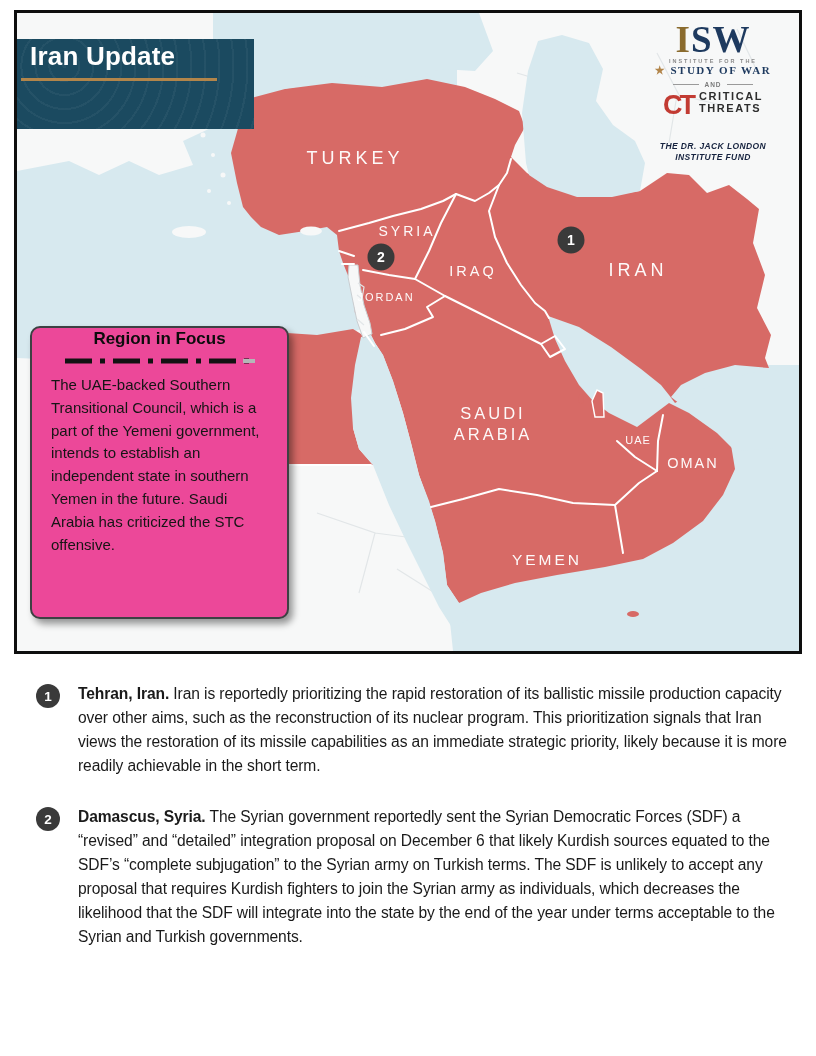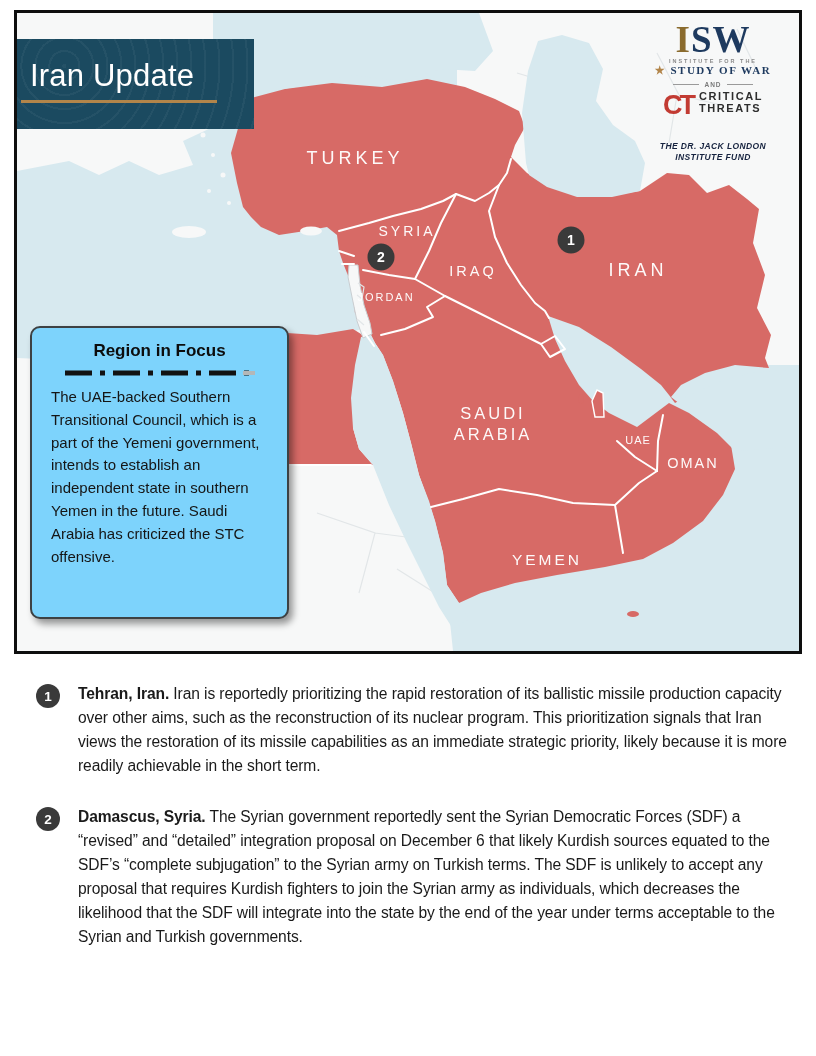--- a/index.html
+++ b/index.html
@@ -21,43 +21,43 @@
   .border{fill:none;stroke:var(--line);stroke-width:2;stroke-linecap:round;stroke-linejoin:round;}
   .adminfaint{fill:none;stroke:#e2e6e8;stroke-width:1.2;}
   .map-label{fill:#ffffff;font-family:"Liberation Sans",sans-serif;text-anchor:middle;opacity:.96;}
   .marker-circle{fill:var(--marker);stroke:none;}
   .marker-num{fill:#fff;font-family:"Liberation Sans",sans-serif;font-weight:bold;text-anchor:middle;}
 
   
   .header-card{position:absolute;left:0px;top:26px;width:237px;height:90px;
     background:var(--teal);color:#fff;
     background-image:repeating-radial-gradient(circle at 20% 30%,rgba(255,255,255,.045) 0 2px,transparent 2px 14px);}
-  .header-title{font-size:31px;font-weight:normal;padding:19px 0 0 13px;letter-spacing:.2px;}
+  .header-title{font-size:26px;font-weight:bold;padding:2px 0 0 13px;letter-spacing:.2px;}
   .header-rule{height:3px;background:var(--gold);width:196px;margin:6px 0 6px 4px;}
   .header-date{font-size:17px;font-weight:bold;padding-left:13px;}
 
   
   .logo-stack{position:absolute;right:8px;top:10px;width:156px;text-align:center;color:var(--navy);}
   .isw-word{font-family:"Liberation Serif",serif;font-weight:bold;font-size:37px;line-height:34px;letter-spacing:1px;}
   .isw-i{color:#8a6b2e;position:relative;}
   .isw-sub1{font-size:5.5px;letter-spacing:2px;color:#8a8a8a;font-weight:bold;margin-top:1px;}
   .isw-sub2{font-family:"Liberation Serif",serif;font-size:11px;letter-spacing:1.5px;font-weight:bold;color:var(--navy);}
   .isw-star{color:var(--gold);font-size:11px;}
   .and-row{display:flex;align-items:center;justify-content:center;gap:5px;margin:4px 0 2px 0;color:#7a7a7a;}
   .and-row .hr{height:1px;background:#9a9a9a;width:26px;}
   .and-row span{font-size:6.5px;font-weight:bold;letter-spacing:1px;}
   .ct-row{display:flex;align-items:flex-start;justify-content:center;gap:6px;margin-top:1px;}
   .ct-mark{color:var(--ctred);font-weight:bold;font-size:27px;letter-spacing:-3px;font-family:"Liberation Sans",sans-serif;}
   .ct-words{text-align:left;color:#2e2e2e;font-weight:bold;font-size:11px;letter-spacing:1.6px;line-height:12px;}
   .fund{margin-top:20px;font-size:8.5px;font-weight:bold;font-style:italic;color:#16233f;letter-spacing:.4px;line-height:11px;}
 
   
   .focus-card{position:absolute;left:13px;top:313px;width:259px;height:293px;
-    background:#7dd3fc;border:2px solid #3d4143;border-radius:10px;
-    box-shadow:4px 5px 7px rgba(0,0,0,.4);padding-top:13px;}
+    background:#ec4899;border:2px solid #3d4143;border-radius:10px;
+    box-shadow:4px 5px 7px rgba(0,0,0,.4);padding-top:1px;}
   .focus-title{text-align:center;font-size:17px;font-weight:bold;color:#0c0c0c;}
   .focus-dash{display:block;margin:9px auto 8px auto;}
   .focus-text{padding:2px 19px 0 19px;font-size:15px;line-height:1.52;color:#151515;}
 
   .map-copyright{position:absolute;left:5px;bottom:4px;font-family:"Liberation Serif",serif;
     font-style:italic;font-size:13px;color:#2e2e2e;letter-spacing:.2px;}
 
   
   .notes{position:absolute;left:36px;top:682px;width:758px;}
   .note{position:relative;padding-left:42px;}

